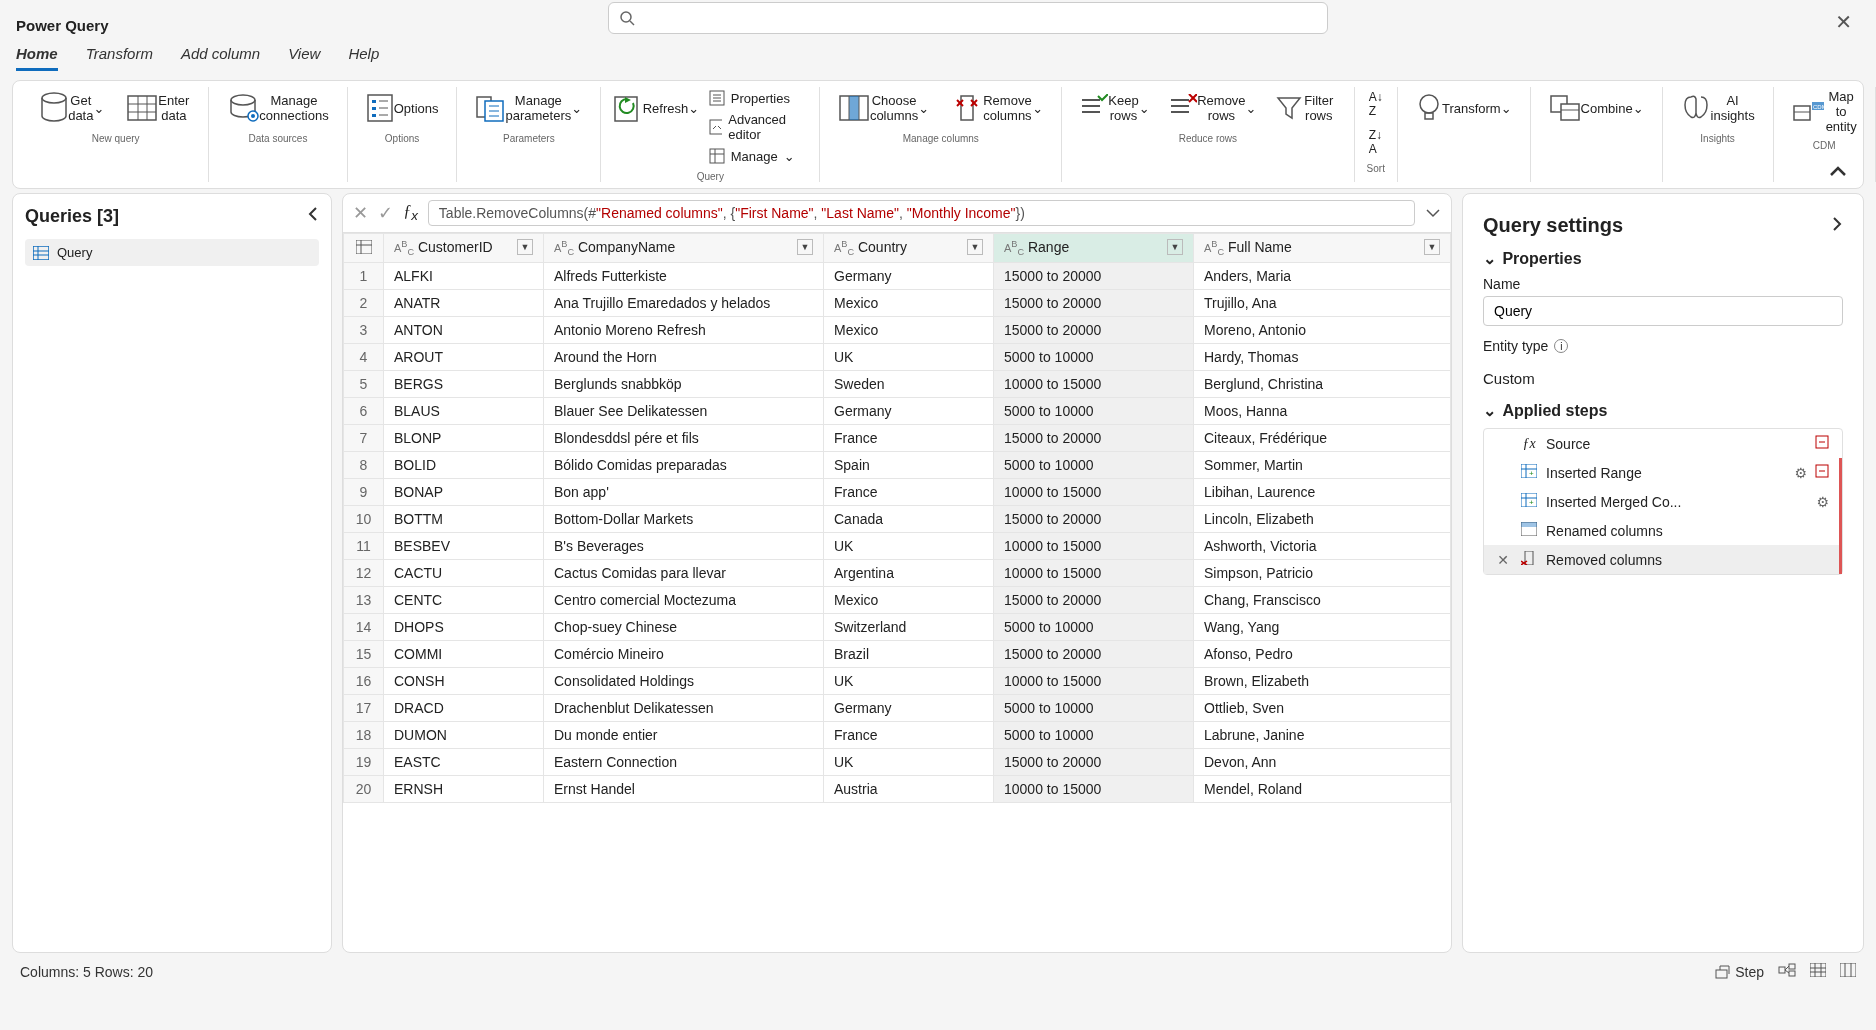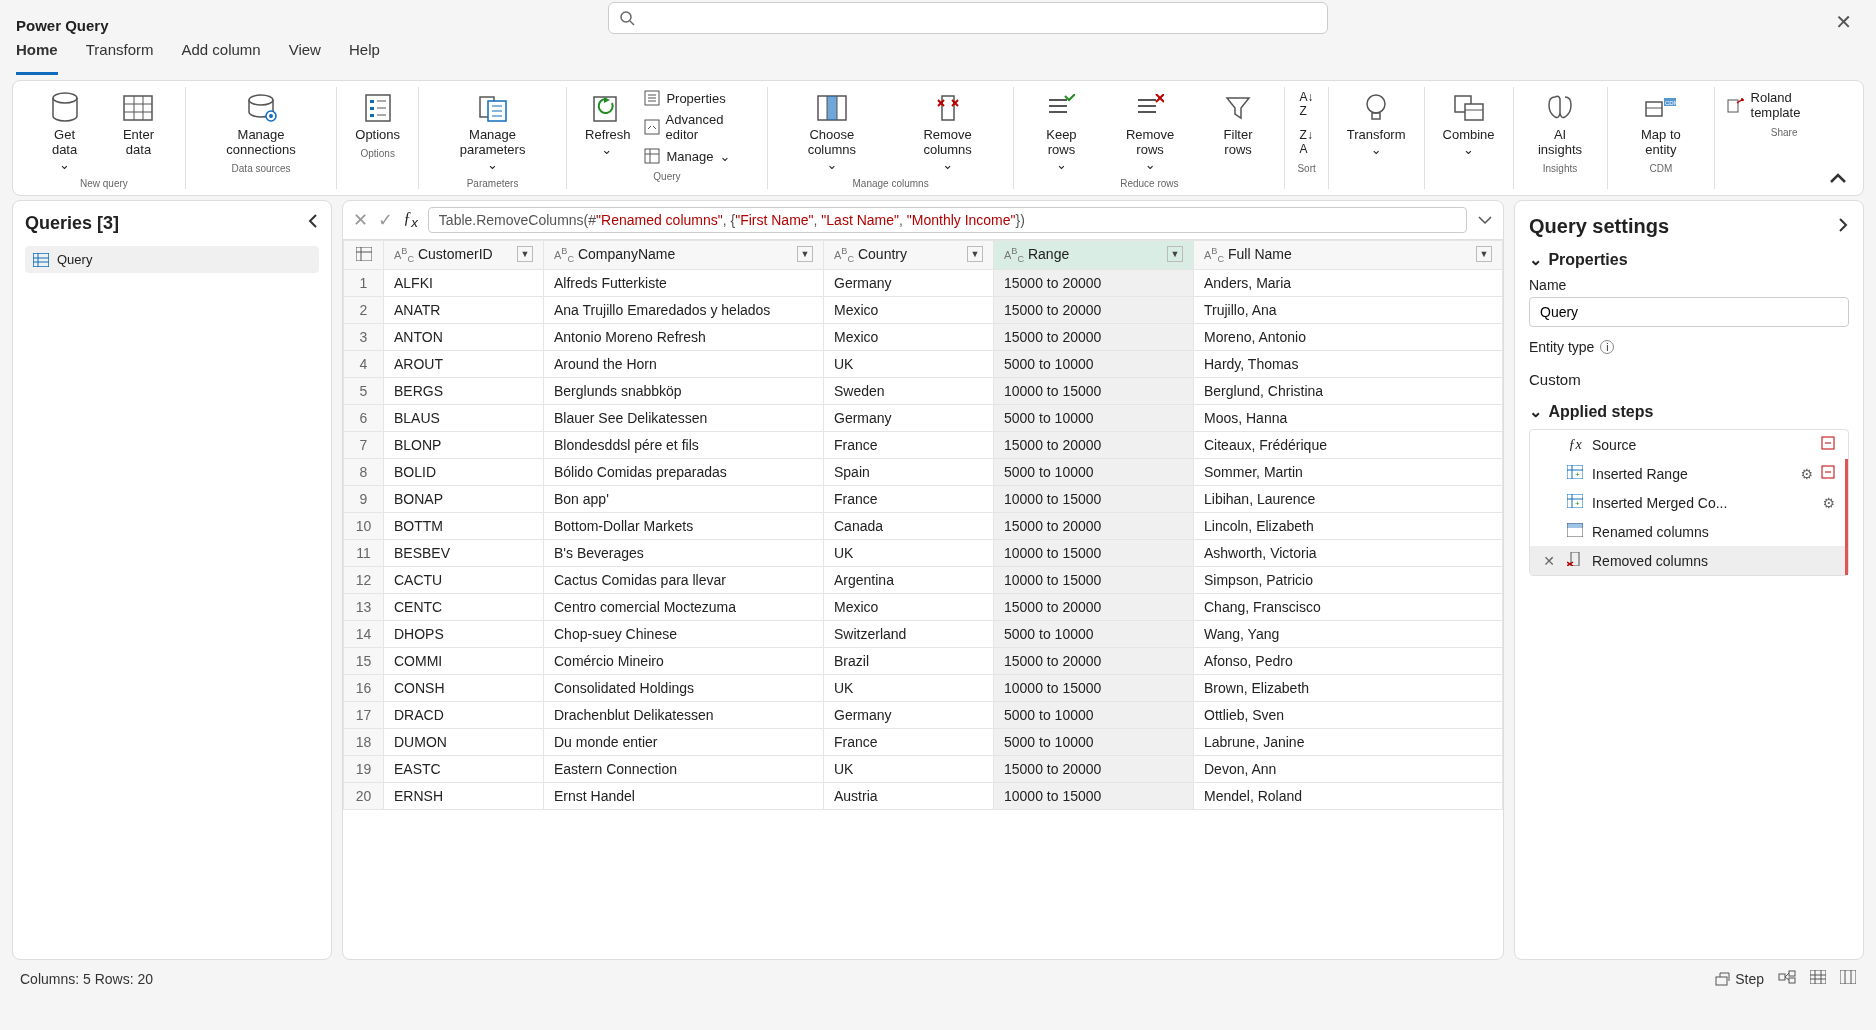--- a/index.html
+++ b/index.html
@@ -58,22 +58,23 @@
   display: flex;
   gap: 28px;
   padding: 0 16px;
   align-items: center;
   height: 36px;
 }
 .tab {
   font-size: 15px;
   color: #333;
   cursor: pointer;
-  padding-bottom: 14px;
+  padding-bottom: 6px;
   border-bottom: 3px solid transparent;
+  font-style: italic;
 }
 .tab.active {
   font-weight: 600;
   border-bottom: 3px solid #0f6cbd;
 }
 .ribbon {
   display: flex;
   background: #fff;
   border: 1px solid #ddd;
   border-radius: 8px;
@@ -89,21 +90,22 @@
   border-right: 1px solid #e0e0e0;
 }
 .ribbon-group:last-of-type { border-right: none; }
 .ribbon-group .items {
   display: flex;
   gap: 10px;
   align-items: flex-start;
 }
 .ribbon-item {
   display: flex;
-  flex-direction: column;
+  flex-direction: row;
+  align-items: center;
   justify-content: center;
   cursor: pointer;
   padding: 2px 6px;
   font-size: 13px;
   text-align: center;
   min-width: 52px;
 }
 .ribbon-item .icon-box {
   height: 38px;
   display: flex;
@@ -225,22 +227,22 @@
   border: 1px solid #bbb;
   width: 16px;
   height: 16px;
   display: inline-flex;
   align-items: center;
   justify-content: center;
   font-size: 9px;
   color: #444;
 }
 .settings-panel {
-  width: 350px;
-  padding: 14px;
+  width: 402px;
+  padding: 20px;
 }
 .settings-header {
   display: flex;
   align-items: center;
   justify-content: space-between;
   font-size: 20px;
   font-weight: 600;
   margin-bottom: 12px;
 }
 .section-title {

